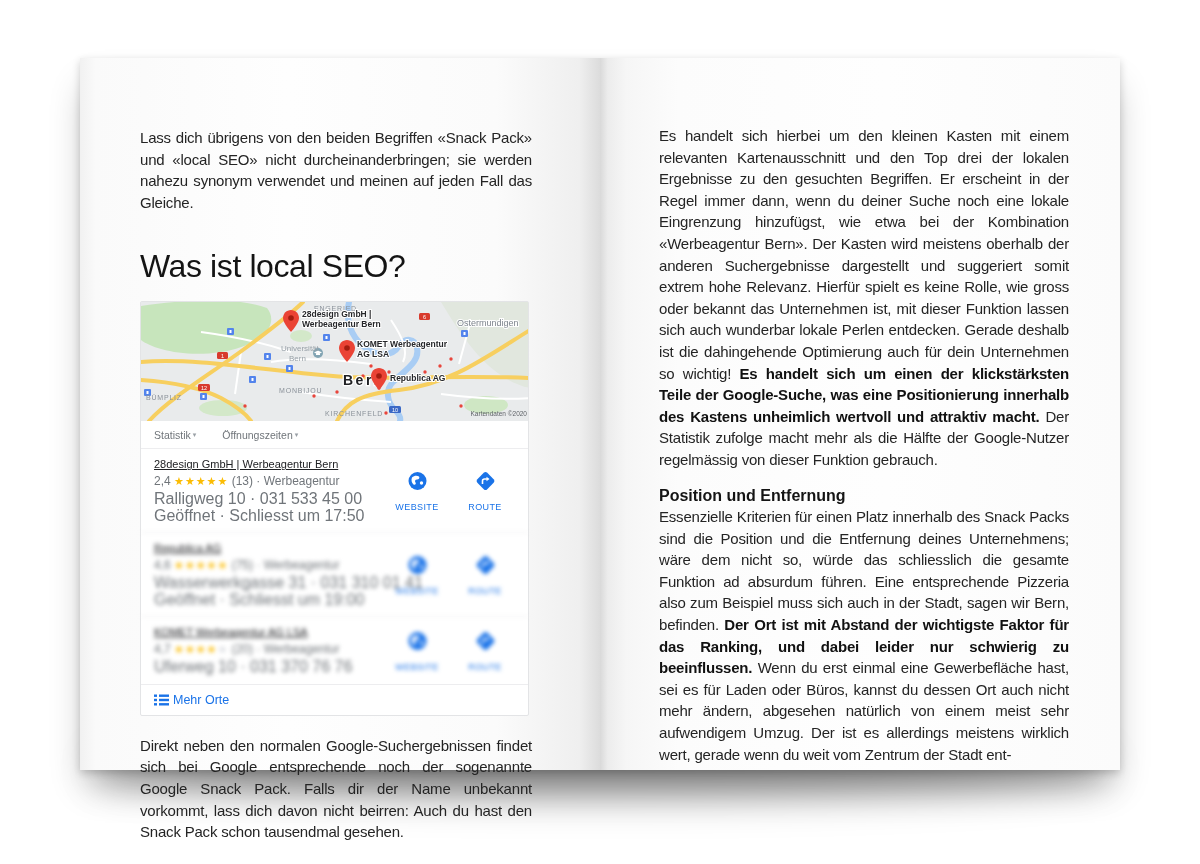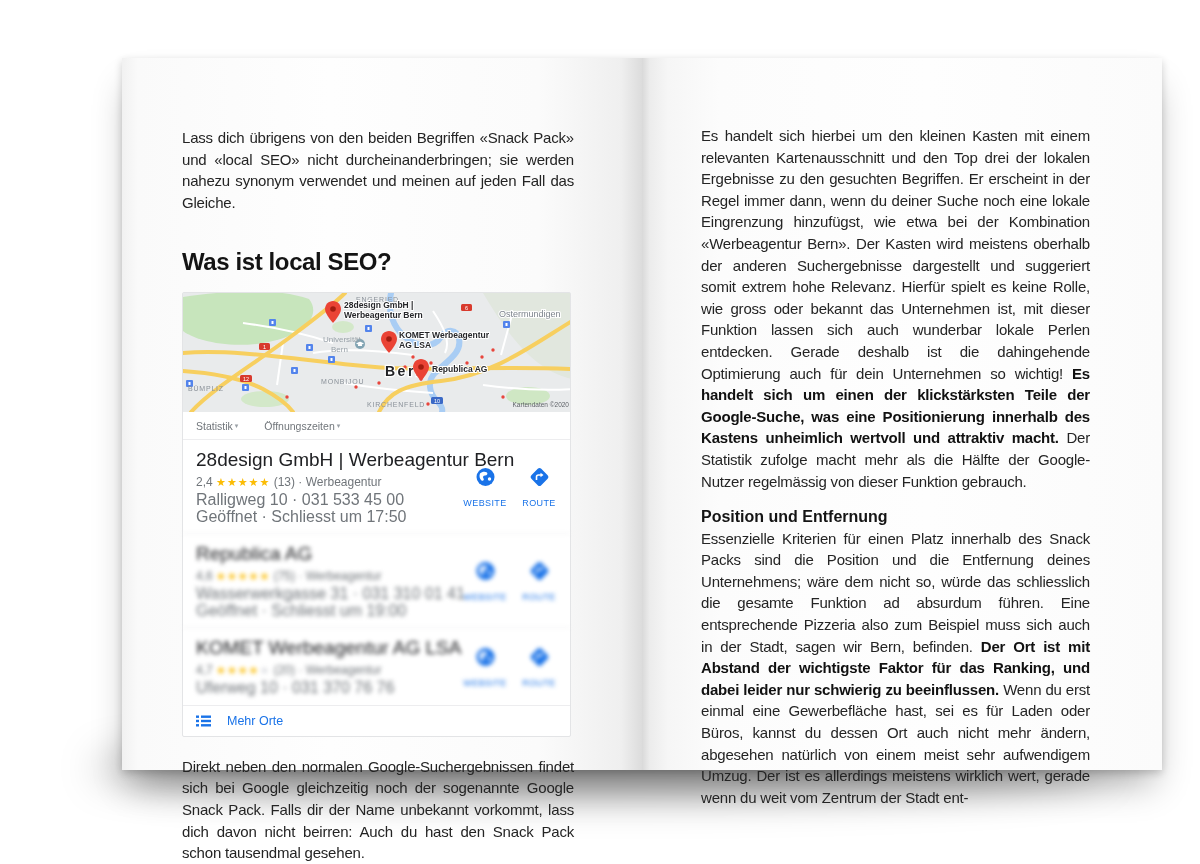--- a/index.html
+++ b/index.html
@@ -3,63 +3,63 @@
 <meta charset="utf-8">
 <style>
   * { margin:0; padding:0; box-sizing:border-box; }
   html,body { width:1200px; height:864px; background:#ffffff; font-family:"Liberation Sans", sans-serif; overflow:hidden; }
   .stage { position:relative; width:1200px; height:864px; }
 
   
   .book-shadow { position:absolute; left:95px; top:742px; width:1010px; height:52px;
     background:rgba(0,0,0,0.38); border-radius:50%; filter:blur(20px); }
   .book { position:absolute; left:80px; top:58px; width:1040px; height:712px;
-    box-shadow:0 3px 8px rgba(0,0,0,0.18), 0 22px 34px -8px rgba(0,0,0,0.30);margin-left:42px; }
+    box-shadow:0 3px 8px rgba(0,0,0,0.18), 0 22px 34px -8px rgba(0,0,0,0.30); }
   .page { position:absolute; top:0; height:712px; width:520px; }
   .page-left { left:0;
     background:linear-gradient(90deg,#f1f1f1 0%,#fafafa 3%,#fefefe 40%,#fbfbfb 80%,#efefef 96%,#dcdcdc 100%); }
   .page-right { left:520px;
     background:linear-gradient(90deg,#d9d9d9 0%,#ececec 1.5%,#f6f6f6 5%,#fcfcfc 15%,#fefefe 55%,#fbfbfb 100%); }
 
   .page-inner-l { padding:69px 68px 0 60px; }
-  .page-inner-r { padding:67px 72px 0 59px; }
+  .page-inner-r { padding:67px 51px 0 59px; }
 
   
   .para { font-size:15px; line-height:21.6px; color:#242424; text-align:justify; letter-spacing:-0.2px; }
   .para b { color:#111; }
-  .h1 { font-size:24px; font-weight:700; color:#141414; letter-spacing:-0.4px; margin-top:35px; }
+  .h1 { font-size:32px; font-weight:400; color:#141414; letter-spacing:-0.4px; margin-top:35px; }
   .subhead { font-size:16px; font-weight:800; color:#141414; margin-top:14px; line-height:21.6px; }
 
   
   .snack-panel { width:389px; margin-top:16px; background:#fff; border:1px solid #e3e4e6; border-radius:2px; }
   .map-wrap { height:119px; overflow:hidden; position:relative; }
   .map-wrap svg { display:block; }
   svg text { font-family:"Liberation Sans", sans-serif; }
 
   .filter-row { display:flex; gap:26px; padding:8px 13px 7px; font-size:10.5px; color:#70757a; border-bottom:1px solid #ededef; }
   .filter-chip { cursor:pointer; }
   .filter-caret { font-size:7px; color:#9aa0a6; vertical-align:2px; margin-left:2px; }
 
   .listing { position:relative; padding:9px 13px 8px; }
   .listing + .listing { border-top:1px solid #ededef; }
-  .l-name { font-size:19px; color:#202124; margin-bottom:4px; }
+  .l-name { font-size:11px; color:#202124; margin-bottom:4px;text-decoration:underline; }
   .l-meta { font-size:12px; color:#70757a; margin-bottom:3px; }
   .stars { color:#fbbc04; font-size:11px; letter-spacing:1px; }
   .stars-off { color:#dadce0; font-size:11px; letter-spacing:1px; }
   .stars-off:empty, .l-line:empty, .l-extra:empty { display:none; }
   .l-line { font-size:16px; color:#70757a; line-height:16.5px; }
   .l-extra { font-size:12px; color:#70757a; margin-top:3px; }
   .check { color:#1e8e3e; margin-right:7px; font-size:11px; }
   .blurred { filter:blur(2.3px); }
 
-  .actions { position:absolute; top:50%; right:4px; transform:translateY(-50%); display:flex; }
+  .actions { position:absolute; top:50%; right:16px; transform:translateY(-50%); display:flex; gap:14px; }
   .action { width:54px; text-align:center; cursor:pointer; }
   .action-label { display:block; margin-top:6px; font-size:9px; color:#1a73e8; letter-spacing:0.4px; }
 
-  .more-row { display:flex; align-items:center; gap:16px; padding:8px 13px; border-top:1px solid #ededef;
+  .more-row { display:flex; align-items:center; gap:4px; padding:8px 13px; border-top:1px solid #ededef;
     color:#1a73e8; font-size:12.5px; cursor:pointer; }
 
   .outro { margin-top:19px; }
   .p1 { margin-top:0; }
 </style>
 </head>
 <body>
 
 <div class="stage">
   <div class="book-shadow"></div>
@@ -292,21 +292,21 @@
                 <rect x="5" y="0.5" width="10" height="2.4" fill="#1a73e8"></rect>
               <rect x="0" y="4.8" width="3" height="2.4" fill="#1a73e8"></rect>
                 <rect x="5" y="4.8" width="10" height="2.4" fill="#1a73e8"></rect>
               <rect x="0" y="9.1" width="3" height="2.4" fill="#1a73e8"></rect>
                 <rect x="5" y="9.1" width="10" height="2.4" fill="#1a73e8"></rect>
             </svg>
             <span>Mehr Orte</span>
           </div>
         </div>
 
-        <p class="para outro">Direkt neben den normalen Google-Suchergebnissen findet sich bei Google gleichzeitig noch der sogenannte Google Snack Pack. Falls dir der Name unbekannt vorkommt, lass dich davon nicht beirren: Auch du hast den Snack Pack schon tausendmal gesehen.</p>
+        <p class="para outro">Direkt neben den normalen Google-Suchergebnissen findet sich bei Google entsprechende noch der sogenannte Google Snack Pack. Falls dir der Name unbekannt vorkommt, lass dich davon nicht beirren: Auch du hast den Snack Pack schon tausendmal gesehen.</p>
       </div>
     </div>
 
     <div class="page page-right">
       <div class="page-inner-r">
         <p class="para p1"><span>Es handelt sich hierbei um den kleinen Kasten mit einem relevanten Kartenausschnitt und den Top drei der lokalen Ergebnisse zu den gesuchten Begriffen. Er erscheint in der Regel immer dann, wenn du deiner Suche noch eine lokale Eingrenzung hinzufügst, wie etwa bei der Kombination «Werbeagentur Bern». Der Kasten wird meistens oberhalb der anderen Suchergebnisse dargestellt und suggeriert somit extrem hohe Relevanz. Hierfür spielt es keine Rolle, wie gross oder bekannt das Unternehmen ist, mit dieser Funktion lassen sich auch wunderbar lokale Perlen entdecken. Gerade deshalb ist die dahingehende Optimierung auch für dein Unternehmen so wichtig! </span><b>Es handelt sich um einen der klickstärksten Teile der Google-Suche, was eine Positionierung innerhalb des Kastens unheimlich wertvoll und attraktiv macht.</b><span> Der Statistik zufolge macht mehr als die Hälfte der Google-Nutzer regelmässig von dieser Funktion gebrauch.</span></p>
         <h2 class="subhead">Position und Entfernung</h2>
         <p class="para"><span>Essenzielle Kriterien für einen Platz innerhalb des Snack Packs sind die Position und die Entfernung deines Unternehmens; wäre dem nicht so, würde das schliesslich die gesamte Funktion ad absurdum führen. Eine entsprechende Pizzeria also zum Beispiel muss sich auch in der Stadt, sagen wir Bern, befinden. </span><b>Der Ort ist mit Abstand der wichtigste Faktor für das Ranking, und dabei leider nur schwierig zu beeinflussen.</b><span> Wenn du erst einmal eine Gewerbefläche hast, sei es für Laden oder Büros, kannst du dessen Ort auch nicht mehr ändern, abgesehen natürlich von einem meist sehr aufwendigem Umzug. Der ist es allerdings meistens wirklich wert, gerade wenn du weit vom Zentrum der Stadt ent-</span></p>
       </div>
     </div>

